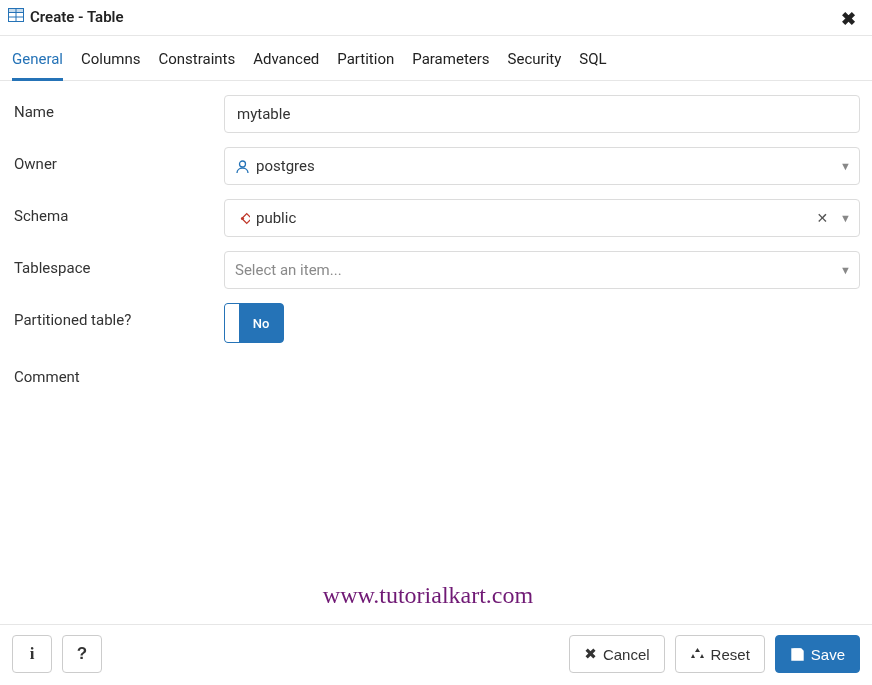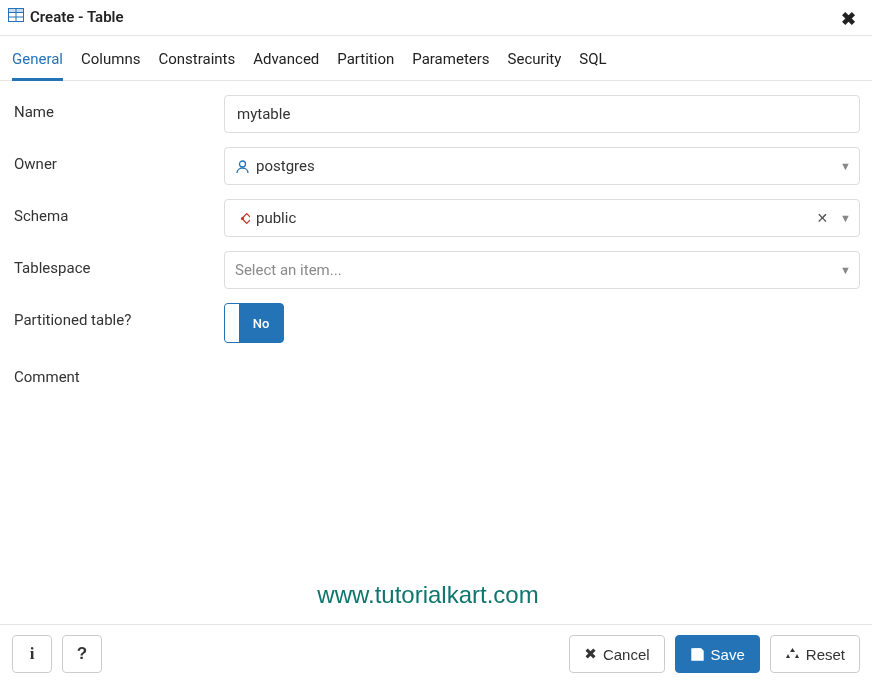--- a/index.html
+++ b/index.html
@@ -159,23 +159,23 @@
     color: #333;
     resize: both;
     line-height: 1.5;
   }
   .watermark {
     position: absolute;
     left: 0;
     right: 16px;
     bottom: 76px;
     text-align: center;
-    font-family: Liberation Sans, sans-serif;
+    font-family: Liberation Serif, serif;
     font-size: 24px;
-    color: #0f766e;
+    color: #701a75;
     pointer-events: none;
   }
   .footer {
     display: flex;
     align-items: center;
     padding: 10px 12px 12px 12px;
     border-top: 1px solid #e6e6e6;
     gap: 10px;
   }
   .icon-btn {
@@ -326,33 +326,33 @@
       <span>i</span>
     </button>
     <button class="icon-btn">
       <span>?</span>
     </button>
     <div class="footer-spacer"></div>
     <button class="btn">
       <span class="btn-icon">✖</span>
       <span>Cancel</span>
     </button>
+    <button class="btn">
+      <span class="btn-icon">
+        <svg width="15" height="15" viewBox="0 0 15 15">
+            <path d="M7.5 1L10 5H5zM3 7l-2 4h4zM12 7l2 4h-4z" fill="#333"></path>
+          </svg>
+      </span>
+      <span>Reset</span>
+    </button>
     <button class="btn btn-primary">
       <span class="btn-icon">
         <svg width="15" height="15" viewBox="0 0 15 15">
             <path d="M2 2h9l2 2v9H2z" fill="none" stroke="#fff" stroke-width="1.4"></path>
             <rect x="4" y="2" width="6" height="4" fill="none" stroke="#fff" stroke-width="1.2"></rect>
             <rect x="4.5" y="8.5" width="6" height="4" fill="none" stroke="#fff" stroke-width="1.2"></rect>
           </svg>
       </span>
       <span>Save</span>
     </button>
-    <button class="btn">
-      <span class="btn-icon">
-        <svg width="15" height="15" viewBox="0 0 15 15">
-            <path d="M7.5 1L10 5H5zM3 7l-2 4h4zM12 7l2 4h-4z" fill="#333"></path>
-          </svg>
-      </span>
-      <span>Reset</span>
-    </button>
   </div>
 
 </div>
 
 </body></html>

